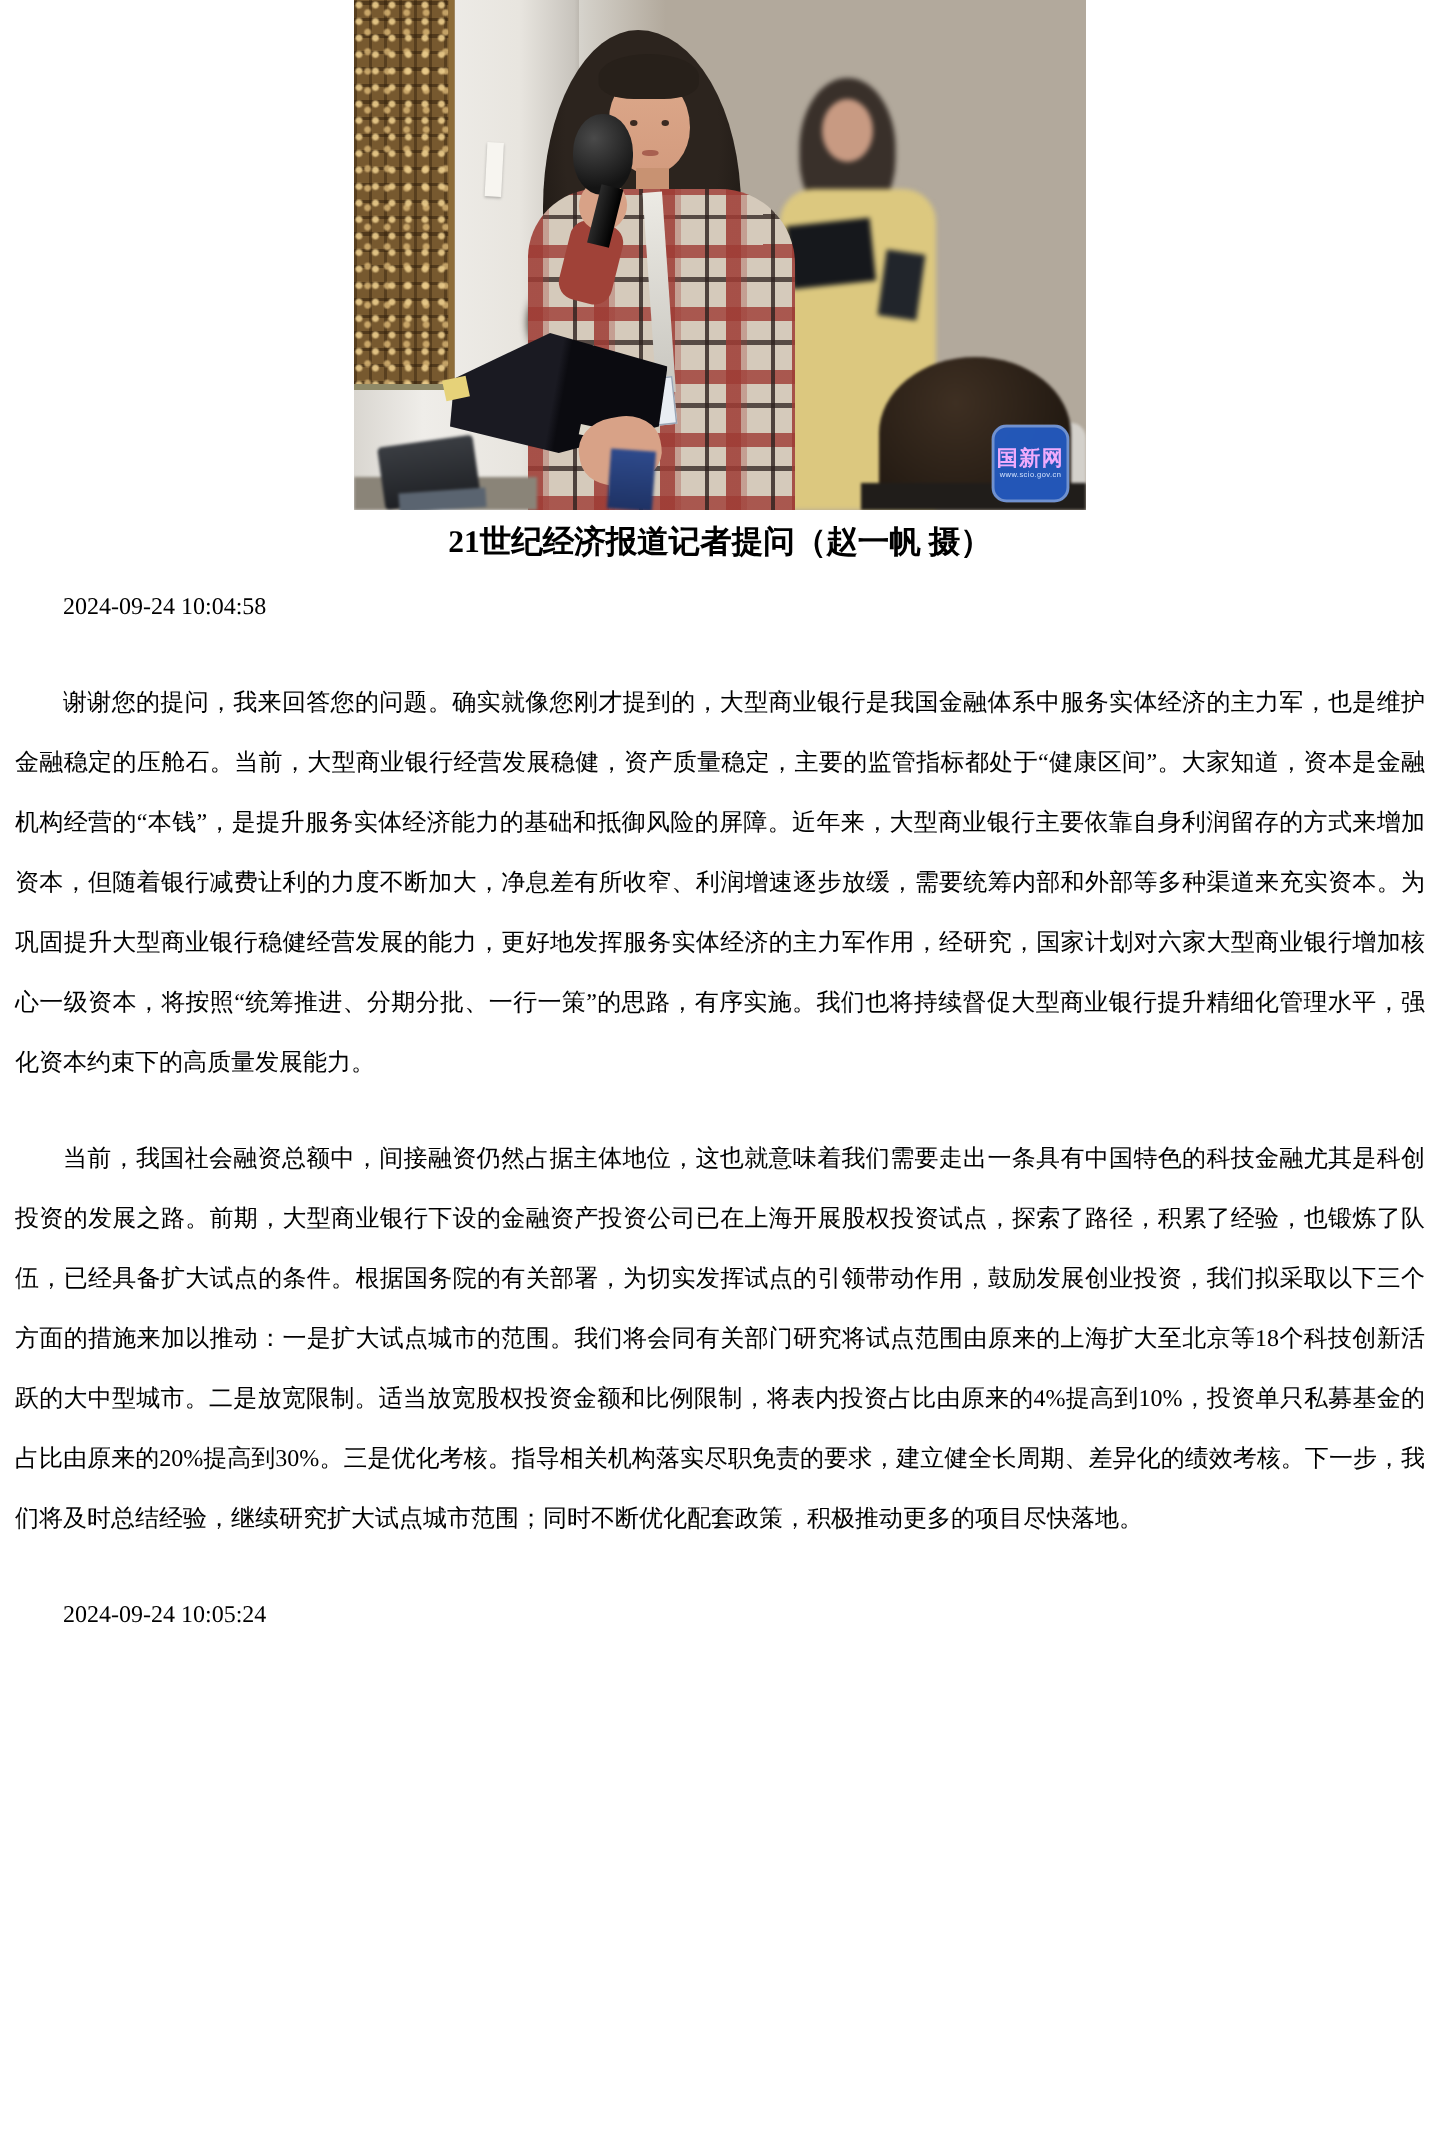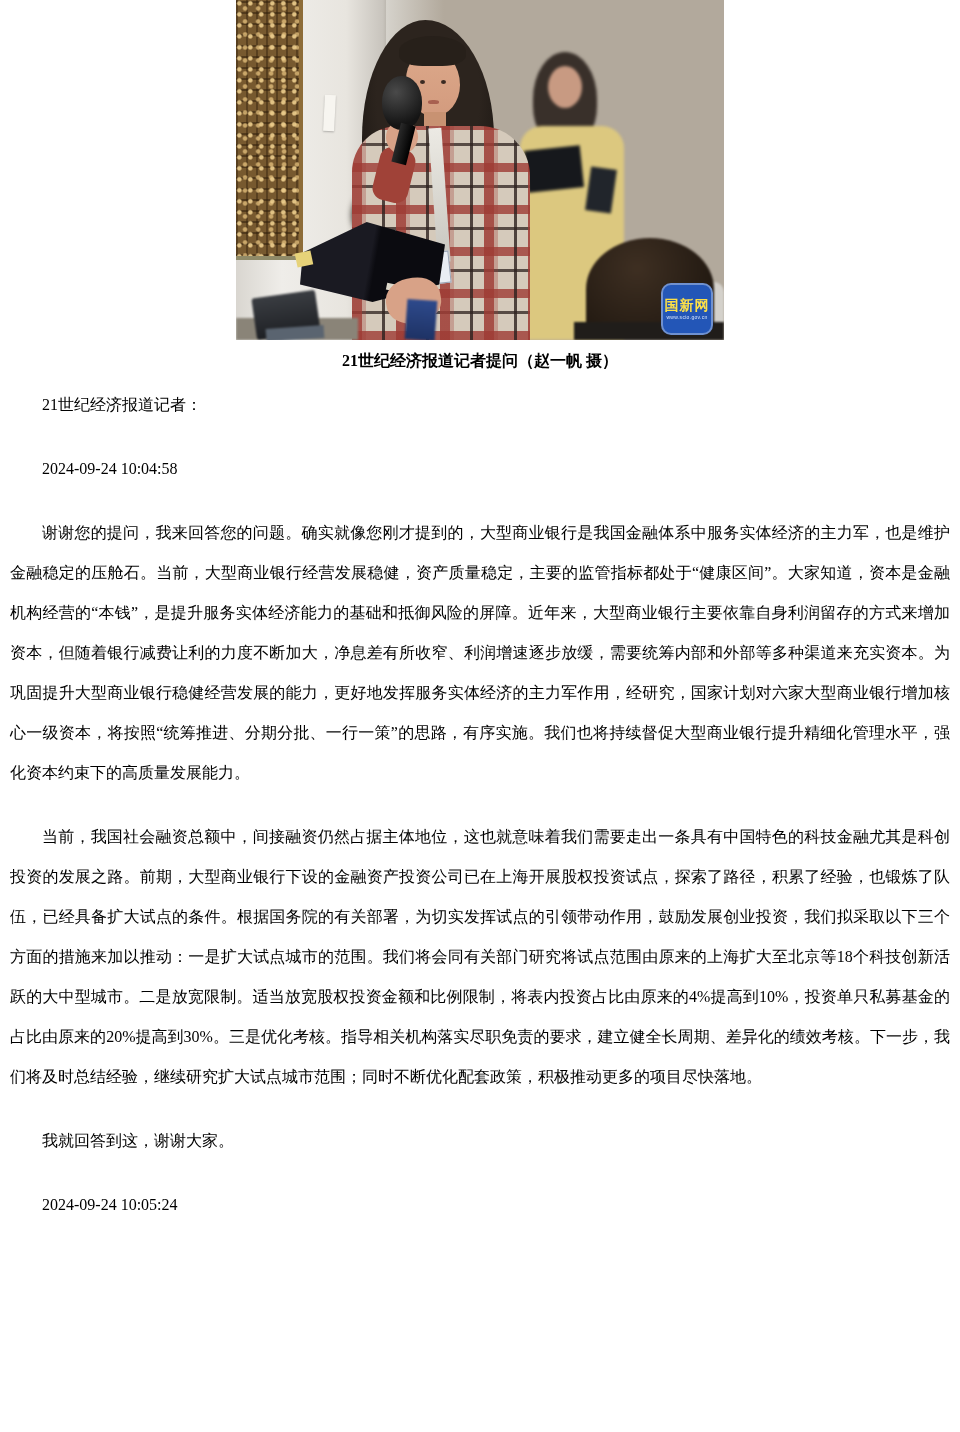--- a/index.html
+++ b/index.html
@@ -116,28 +116,28 @@
                   border-radius: 50% 50% 12% 12%; }
   .fg-shoulder  { left: 338px; top: 322px; width: 150px; height: 18px; background: #201d1a; }
 
   .scio-logo    { left: 425px; top: 283px; width: 52px; height: 52px;
                   background: rgba(35,90,193,0.94);
                   border: 2px solid rgba(255,255,255,0.35);
                   border-radius: 10px; box-sizing: border-box;
                   display: flex; flex-direction: column; align-items: center; justify-content: center;
                   font-family: "Liberation Sans", "DejaVu Sans", sans-serif; }
   .scio-logo span { position: static; }
-  .scio-title   { color: #fde047; font-weight: bold; font-size: 14px; letter-spacing: 1px; line-height: 16px; }
+  .scio-title   { color: #f0abfc; font-weight: bold; font-size: 14px; letter-spacing: 1px; line-height: 16px; }
   .scio-sub     { color: #d8e6ff; font-size: 5px; letter-spacing: 0.3px; line-height: 8px; }
 
   
   .caption {
     text-align: center;
     font-weight: bold;
-    font-size: 16px;
+    font-size: 21px;
     line-height: 24px;
     margin: 9px 0 0 0;
   }
   .article {
     display: flex;            
     flex-direction: column;
     padding: 0 10px;
     font-size: 16px;
   }
   .para {
@@ -201,21 +201,19 @@
       <div class="scio-logo">
         <span class="scio-title">国新网</span>
         <span class="scio-sub">www.scio.gov.cn</span>
       </div>
     </div>
 
     <figcaption class="caption">21世纪经济报道记者提问（赵一帆 摄）</figcaption>
   </figure>
 
   <div class="article">
-    <p class="para">21世纪经济报道记者：</p>
     <p class="para">2024-09-24 10:04:58</p>
     <p class="para">谢谢您的提问，我来回答您的问题。确实就像您刚才提到的，大型商业银行是我国金融体系中服务实体经济的主力军，也是维护金融稳定的压舱石。当前，大型商业银行经营发展稳健，资产质量稳定，主要的监管指标都处于“健康区间”。大家知道，资本是金融机构经营的“本钱”，是提升服务实体经济能力的基础和抵御风险的屏障。近年来，大型商业银行主要依靠自身利润留存的方式来增加资本，但随着银行减费让利的力度不断加大，净息差有所收窄、利润增速逐步放缓，需要统筹内部和外部等多种渠道来充实资本。为巩固提升大型商业银行稳健经营发展的能力，更好地发挥服务实体经济的主力军作用，经研究，国家计划对六家大型商业银行增加核心一级资本，将按照“统筹推进、分期分批、一行一策”的思路，有序实施。我们也将持续督促大型商业银行提升精细化管理水平，强化资本约束下的高质量发展能力。</p>
     <p class="para">当前，我国社会融资总额中，间接融资仍然占据主体地位，这也就意味着我们需要走出一条具有中国特色的科技金融尤其是科创投资的发展之路。前期，大型商业银行下设的金融资产投资公司已在上海开展股权投资试点，探索了路径，积累了经验，也锻炼了队伍，已经具备扩大试点的条件。根据国务院的有关部署，为切实发挥试点的引领带动作用，鼓励发展创业投资，我们拟采取以下三个方面的措施来加以推动：一是扩大试点城市的范围。我们将会同有关部门研究将试点范围由原来的上海扩大至北京等18个科技创新活跃的大中型城市。二是放宽限制。适当放宽股权投资金额和比例限制，将表内投资占比由原来的4%提高到10%，投资单只私募基金的占比由原来的20%提高到30%。三是优化考核。指导相关机构落实尽职免责的要求，建立健全长周期、差异化的绩效考核。下一步，我们将及时总结经验，继续研究扩大试点城市范围；同时不断优化配套政策，积极推动更多的项目尽快落地。</p>
-    <p class="para">我就回答到这，谢谢大家。</p>
     <p class="para">2024-09-24 10:05:24</p>
   </div>
 
 </div>
 
 </body></html>

